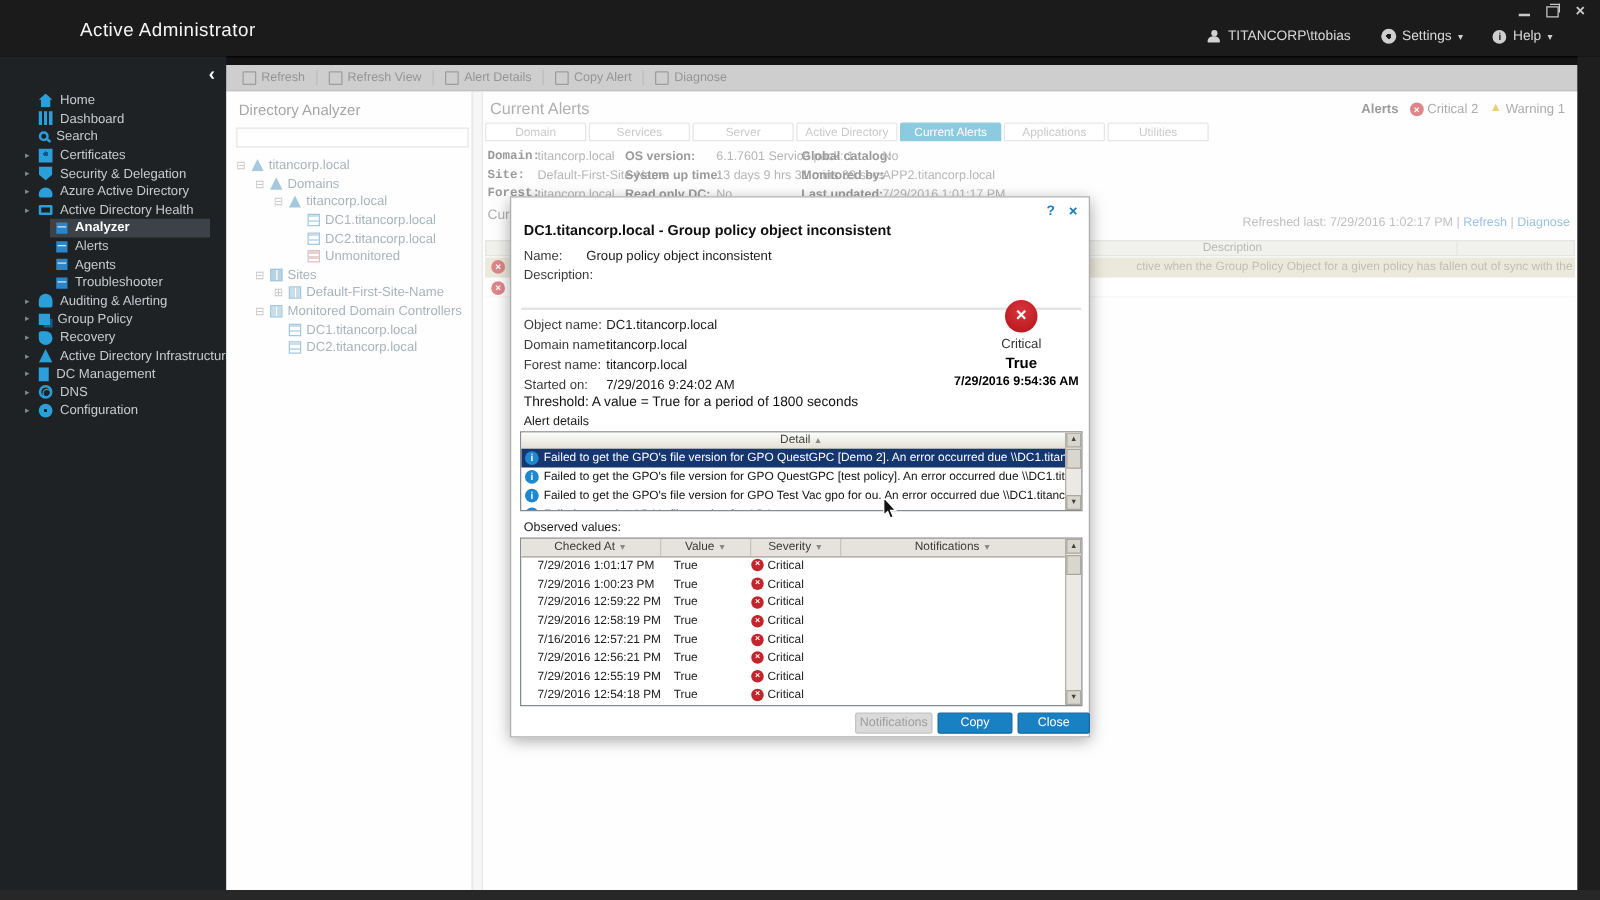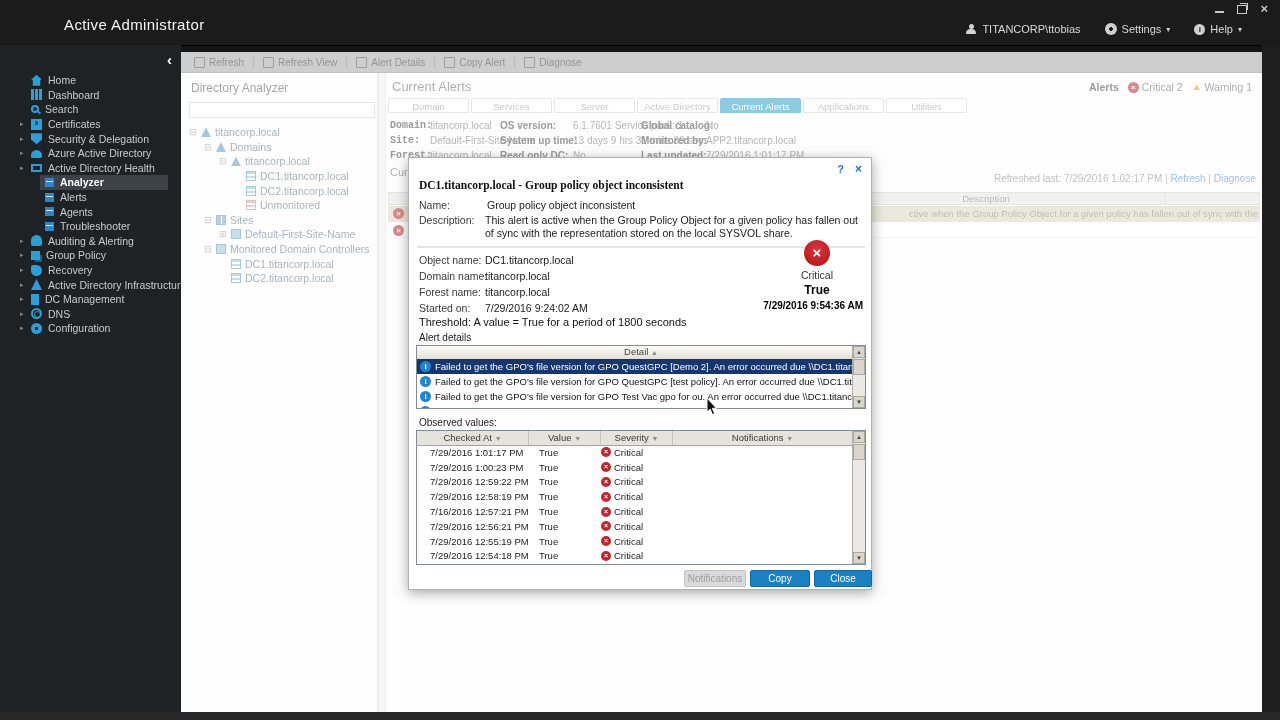--- a/index.html
+++ b/index.html
@@ -106,24 +106,24 @@
   
   .dim{position:absolute;left:181px;top:52px;width:1081px;height:660px;background:rgba(255,255,255,.45);z-index:40;}
 
   .right-strip{position:absolute;left:1262px;top:45px;width:18px;height:675px;background:#1e1e1e;z-index:60;}
   .bottom-strip{position:absolute;left:0;top:712px;width:1280px;height:8px;background:#272727;z-index:60;}
 
   
   .dialog{position:absolute;left:408px;top:157px;width:464px;height:433px;background:#fff;border:1px solid #b0b0b0;box-shadow:0 3px 12px rgba(0,0,0,.35);z-index:100;font-size:10.5px;color:#1a1a1a;box-sizing:border-box;}
   .dlg-help{position:absolute;top:5px;right:27px;color:#1779c0;font-weight:bold;font-size:11px;}
   .dlg-close{position:absolute;top:4px;right:9px;color:#1779c0;font-weight:bold;font-size:12px;}
-  .dlg-title{position:absolute;left:10px;top:21px;font-size:11.5px;font-weight:bold;color:#0f0f0f;font-family:Liberation Serif, serif;}
+  .dlg-title{position:absolute;left:10px;top:21px;font-size:11.5px;font-weight:bold;color:#0f0f0f;}
   .lab{color:#3a3a3a;}
   .dlg-name-l{position:absolute;left:10px;top:41px;}
-  .dlg-name-v{position:absolute;left:78px;top:41px;text-align:right;}
+  .dlg-name-v{position:absolute;left:60px;top:41px;text-align:right;}
   .dlg-desc-l{position:absolute;left:10px;top:56px;}
   .dlg-desc-v{position:absolute;left:76px;top:56px;width:374px;line-height:13px;}
   .dlg-divider{position:absolute;left:8px;top:88px;width:448px;height:2px;background:#e3e3e3;}
   .f-l{position:absolute;left:10px;}
   .f-v{position:absolute;left:76px;}
   .status-icon{position:absolute;left:395px;top:82px;width:26px;height:26px;border-radius:50%;background:radial-gradient(circle at 50% 35%,#d9363c,#b01218);color:#fff;font-size:15px;font-weight:bold;line-height:25px;text-align:center;}
   .status-sev{position:absolute;left:378px;top:111px;width:60px;text-align:center;color:#333;}
   .status-val{position:absolute;left:378px;top:125px;width:60px;text-align:center;font-weight:bold;font-size:12px;color:#000;}
   .status-ts{position:absolute;right:8px;top:142px;font-weight:bold;font-size:10px;color:#000;}
   .threshold{position:absolute;left:10px;top:158px;font-size:11px;color:#111;}
@@ -444,21 +444,20 @@
   <div class="right-strip"></div>
   <div class="bottom-strip"></div>
 
   <div class="dialog">
     <span class="dlg-help">?</span>
     <span class="dlg-close">×</span>
     <div class="dlg-title">DC1.titancorp.local - Group policy object inconsistent</div>
     <span class="dlg-name-l lab">Name:</span>
     <span class="dlg-name-v">Group policy object inconsistent</span>
     <span class="dlg-desc-l lab">Description:</span>
-    <span class="dlg-desc-v">This alert is active when the Group Policy Object for a given policy has fallen out of sync with the representation stored on the local SYSVOL share.</span>
     <div class="dlg-divider"></div>
 
     <span class="f-l lab" style="top:96px">Object name:</span>
     <span class="f-v" style="top:96px">DC1.titancorp.local</span>
     <span class="f-l lab" style="top:112px">Domain name:</span>
     <span class="f-v" style="top:112px">titancorp.local</span>
     <span class="f-l lab" style="top:128px">Forest name:</span>
     <span class="f-v" style="top:128px">titancorp.local</span>
     <span class="f-l lab" style="top:144px">Started on:</span>
     <span class="f-v" style="top:144px">7/29/2016 9:24:02 AM</span>

